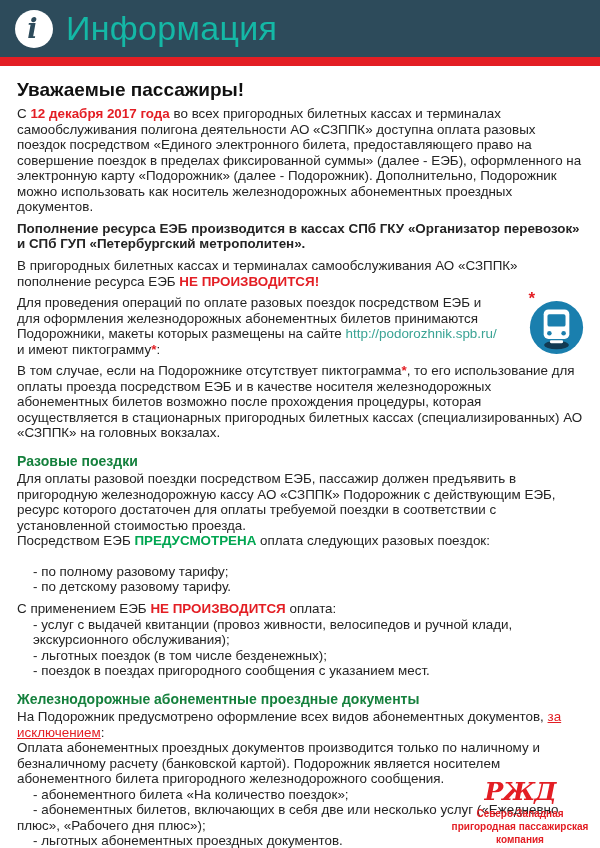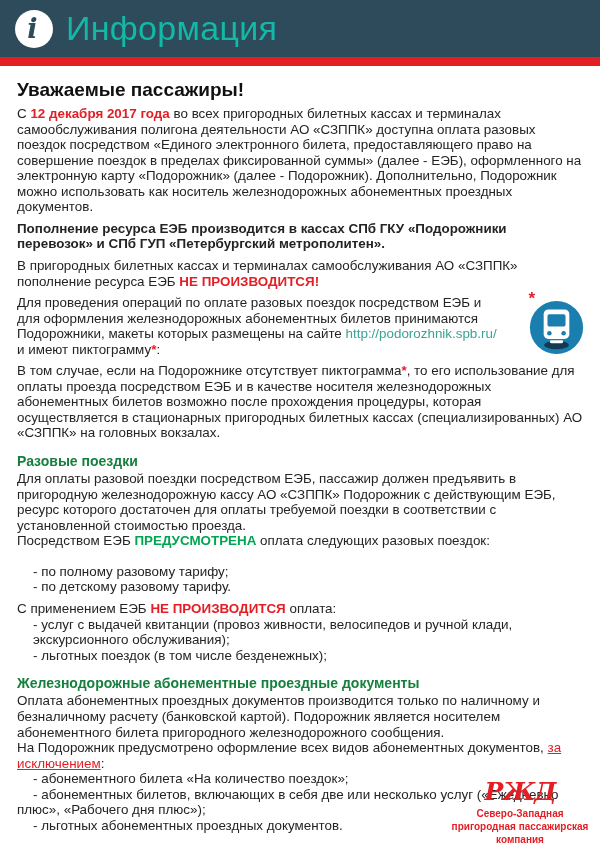--- a/index.html
+++ b/index.html
@@ -66,21 +66,21 @@
   <span class="header-title">Информация</span>
 </header>
 <div class="red-stripe"></div>
 
 <main class="content">
 
   <div class="greeting">Уважаемые пассажиры!</div>
 
   <p><span>С </span><span class="red-bold">12 декабря 2017 года</span><span> во всех пригородных билетных кассах и терминалах самообслуживания полигона деятельности АО «СЗППК» доступна оплата разовых поездок посредством «Единого электронного билета, предоставляющего право на совершение поездок в пределах фиксированной суммы» (далее - ЕЭБ), оформленного на электронную карту «Подорожник» (далее - Подорожник). Дополнительно, Подорожник можно использовать как носитель железнодорожных абонементных проездных документов.</span></p>
 
-  <p class="bold">Пополнение ресурса ЕЭБ производится в кассах СПб ГКУ «Подорожники перевозок» и СПб ГУП «Петербургский метрополитен».</p>
+  <p class="bold">Пополнение ресурса ЕЭБ производится в кассах СПб ГКУ «Организатор перевозок» и СПб ГУП «Петербургский метрополитен».</p>
 
   <p><span>В пригородных билетных кассах и терминалах самообслуживания АО «СЗППК» пополнение ресурса ЕЭБ </span><span class="red-bold">НЕ ПРОИЗВОДИТСЯ!</span></p>
 
   <div class="pictogram-block">
     <p><span>Для проведения операций по оплате разовых поездок посредством ЕЭБ и для оформления железнодорожных абонементных билетов принимаются Подорожники, макеты которых размещены на сайте </span><a class="link">http://podorozhnik.spb.ru/</a><span> и имеют пиктограмму</span><span class="red-bold">*</span><span>:</span></p>
     <span class="icon-asterisk">*</span>
     <svg class="tram-icon" viewBox="0 0 60 60" xmlns="http://www.w3.org/2000/svg">
       <circle cx="30" cy="30" r="28" fill="#1a7fae"></circle>
       <ellipse cx="30" cy="48.5" rx="13" ry="4.5" fill="#123a52"></ellipse>
       <rect x="16.5" y="11" width="27" height="31" rx="5" fill="#ffffff"></rect>
@@ -102,27 +102,28 @@
   <ul class="plain-list">
     <li>- по полному разовому тарифу;</li>
     <li>- по детскому разовому тарифу.</li>
   </ul>
 
   <p style="margin-bottom:0"><span>С применением ЕЭБ </span><span class="red-bold">НЕ ПРОИЗВОДИТСЯ</span><span> оплата:</span></p>
 
   <ul class="plain-list">
     <li>- услуг с выдачей квитанции (провоз живности, велосипедов и ручной клади, экскурсионного обслуживания);</li>
     <li>- льготных поездок (в том числе безденежных);</li>
+    <li>- поездок в поездах пригородного сообщения с указанием мест.</li>
   </ul>
 
   <div class="section-heading">Железнодорожные абонементные проездные документы</div>
 
+  <p style="margin-bottom:0"><span>На Подорожник предусмотрено оформление всех видов абонементных документов, </span><span class="underline-red">за исключением</span><span>:</span></p>
+
   <p style="margin-bottom:0">Оплата абонементных проездных документов производится только по наличному и безналичному расчету (банковской картой). Подорожник является носителем абонементного билета пригородного железнодорожного сообщения.</p>
-
-  <p style="margin-bottom:0"><span>На Подорожник предусмотрено оформление всех видов абонементных документов, </span><span class="underline-red">за исключением</span><span>:</span></p>
 
   <ul class="outdent-list">
     <li>- абонементного билета «На количество поездок»;</li>
     <li>- абонементных билетов, включающих в себя две или несколько услуг («Ежедневно плюс», «Рабочего дня плюс»);</li>
     <li>- льготных абонементных проездных документов.</li>
   </ul>
 
 </main>
 
 <div class="logo-block">

